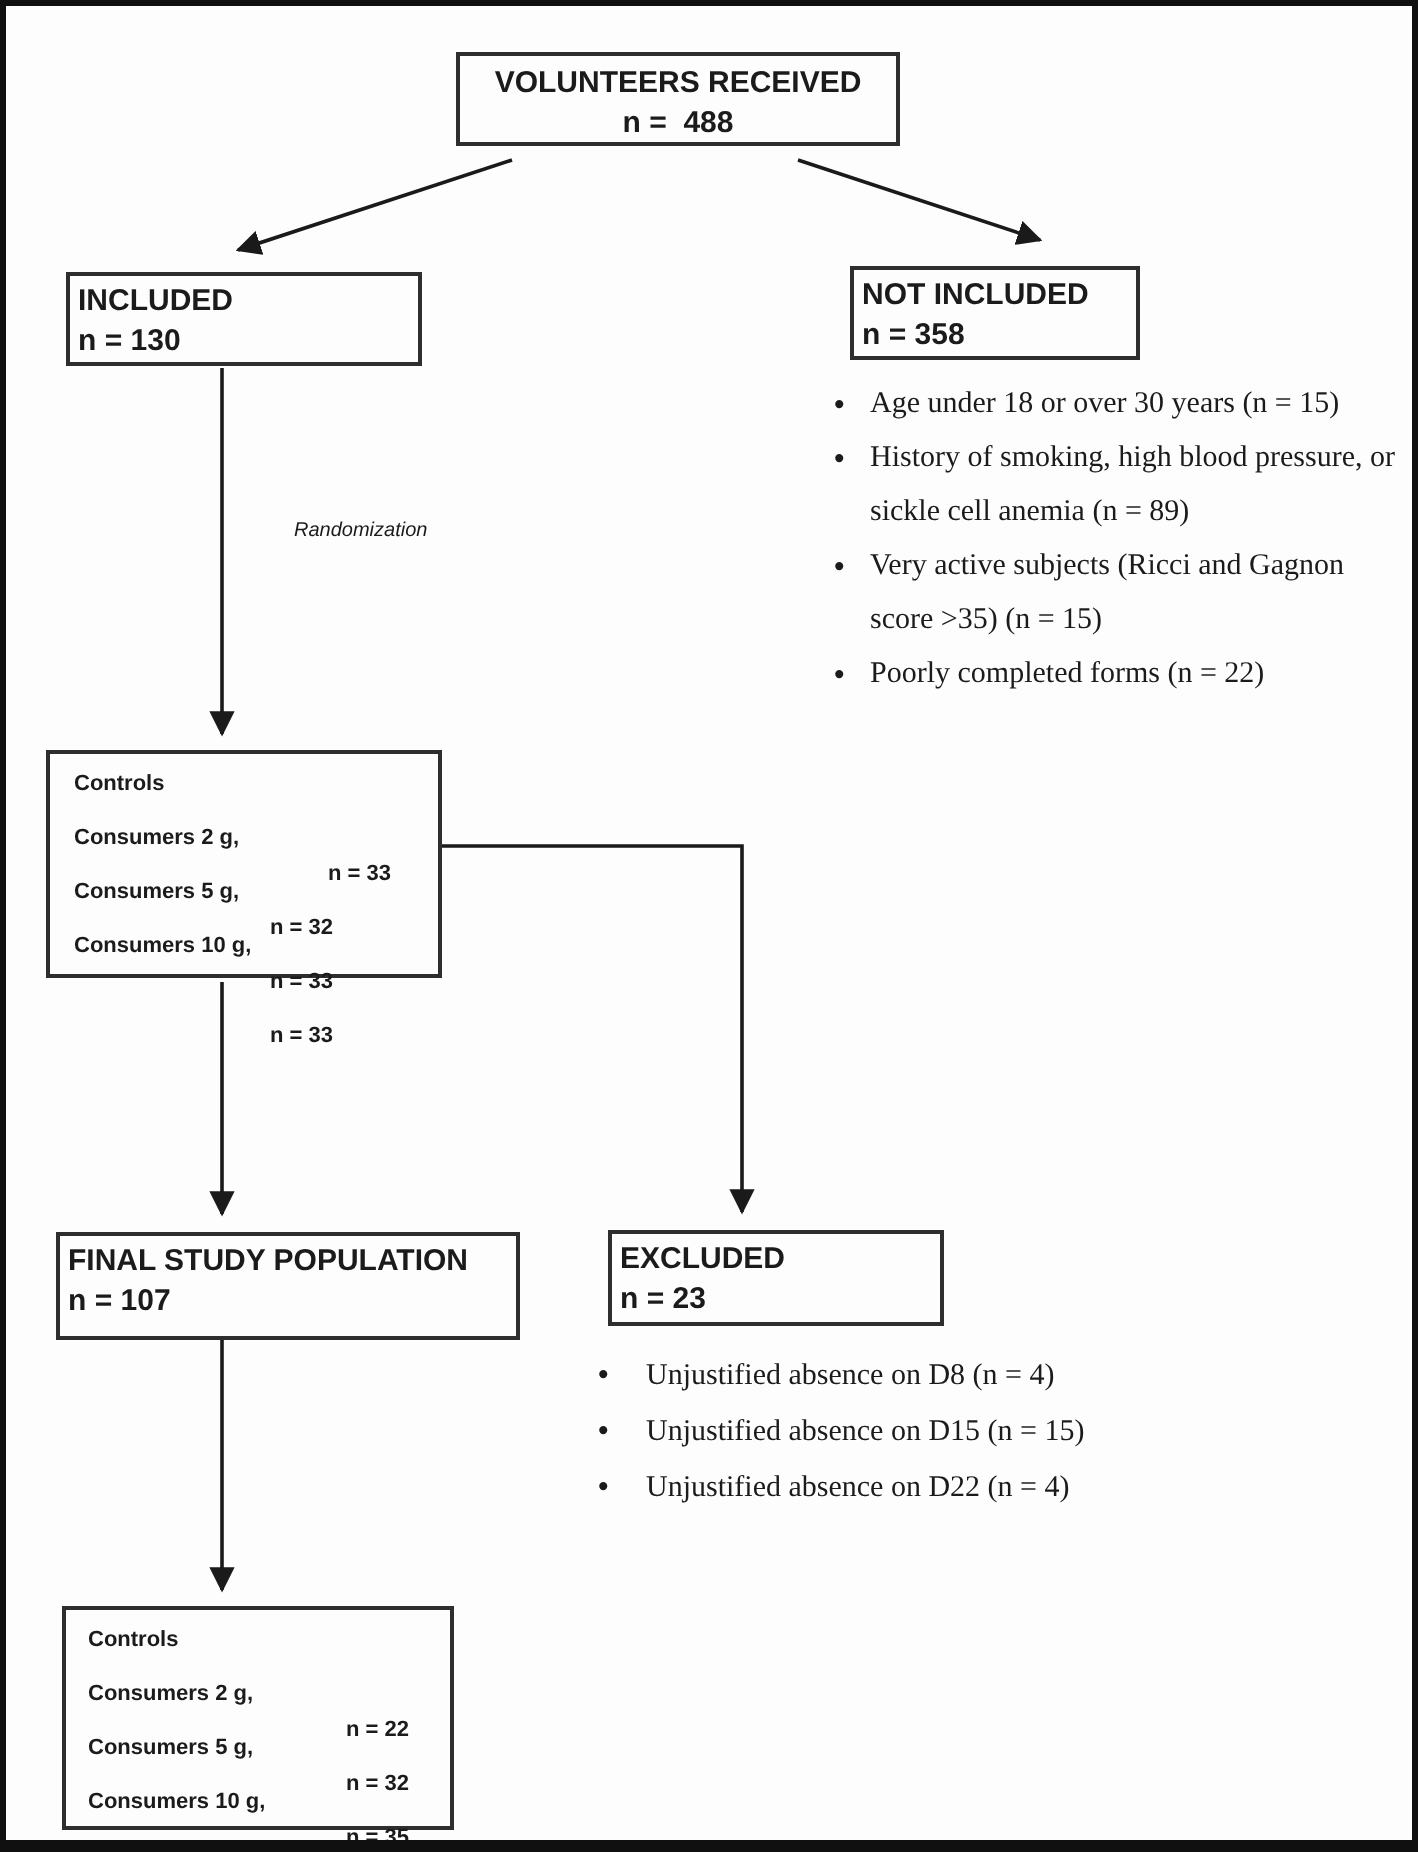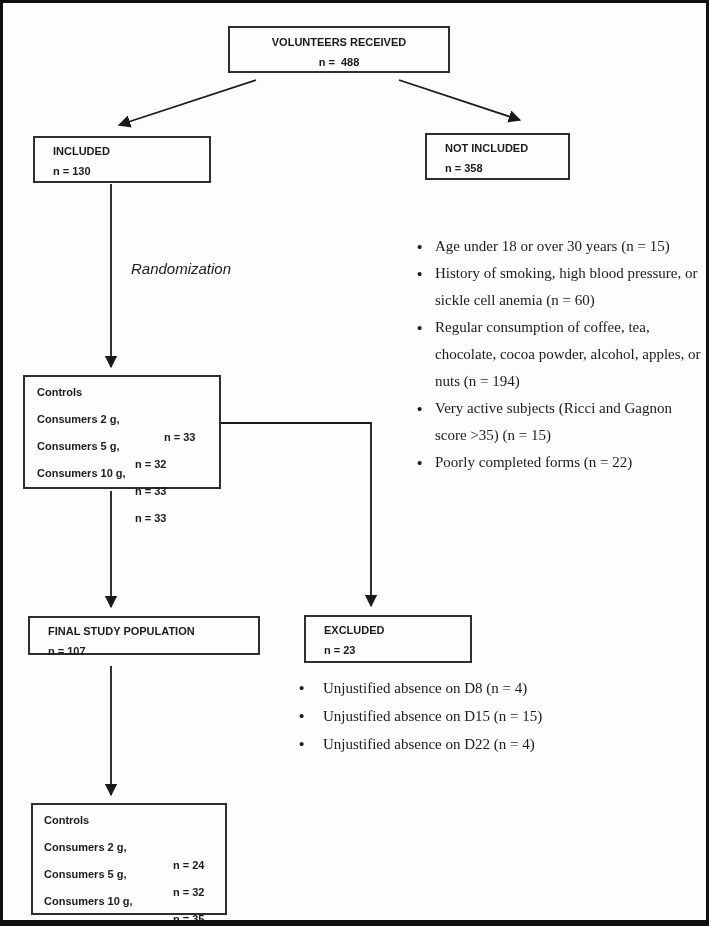--- a/index.html
+++ b/index.html
@@ -15,25 +15,25 @@
     overflow:hidden;
   }
   .box{
     position:absolute;
     box-sizing:border-box;
     border:2px solid #2e2e2e;
     background:#fdfdfd;
   }
   .box .title,.box .nline{
     font-weight:bold;
-    font-size:11px;
+    font-size:15px;
     line-height:20px;
     white-space:pre-wrap;
   }
-  .hdr{padding:3px 8px 0 18px;}
+  .hdr{padding:3px 8px 0 4px;}
   .hdr-center{text-align:center;padding-top:4px;}
   .group-box{padding:2px 0 0 12px;}
   .group-box .row{
     position:relative;
     height:27px;
     line-height:27px;
     font-weight:bold;
     font-size:11px;
     white-space:nowrap;
   }
@@ -51,28 +51,28 @@
   }
   .reasons li{
     position:relative;
     padding-left:20px;
   }
   .reasons li::before{
     content:"\2022";
     position:absolute;left:2px;
     font-family:"Liberation Sans",sans-serif;
   }
-  .reasons-not-included{left:412px;top:186px;width:286px;line-height:27px;margin-top:44px;}
+  .reasons-not-included{left:412px;top:186px;width:286px;line-height:27px;}
   .reasons-excluded{left:294px;top:671px;width:330px;line-height:28px;}
   .reasons-excluded li{padding-left:26px;}
   .rand-label{
     position:absolute;
-    left:128px;top:257px;
+    left:144px;top:257px;
     font-style:italic;
-    font-size:15px;
+    font-size:10px;
   }
   .arrows{position:absolute;left:0;top:0;}
 </style>
 </head>
 <body>
 
 <div class="canvas">
 
   <svg class="arrows" width="709" height="926" viewBox="0 0 709 926">
     <defs>
@@ -98,22 +98,21 @@
     <div class="nline">n = 130</div>
   </div>
 
   <div class="box hdr" style="left:422px;top:130px;width:145px;height:47px;">
     <div class="title">NOT INCLUDED</div>
     <div class="nline">n = 358</div>
   </div>
 
   <ul class="reasons reasons-not-included">
     <li>Age under 18 or over 30 years (n = 15)</li>
-    <li>History of smoking, high blood pressure, or sickle cell anemia (n = 60)</li>
-    <li>Regular consumption of coffee, tea, chocolate, cocoa powder, alcohol, apples, or nuts (n = 194)</li>
+    <li>History of smoking, high blood pressure, or sickle cell anemia (n = 89)</li>
     <li>Very active subjects (Ricci and Gagnon score &gt;35) (n = 15)</li>
     <li>Poorly completed forms (n = 22)</li>
   </ul>
 
   <div class="rand-label">Randomization</div>
 
   <div class="box group-box mid" style="left:20px;top:372px;width:198px;height:114px;">
     <div class="row row-first">
       <span class="lbl">Controls</span>
       <span class="val">n = 33</span>
@@ -125,40 +124,40 @@
     <div class="row">
       <span class="lbl">Consumers 5 g,</span>
       <span class="val">n = 33</span>
     </div>
     <div class="row">
       <span class="lbl">Consumers 10 g,</span>
       <span class="val">n = 33</span>
     </div>
   </div>
 
-  <div class="box hdr" style="left:25px;top:613px;width:232px;height:39px;">
+  <div class="box hdr" style="left:25px;top:613px;width:232px;height:54px;">
     <div class="title">FINAL STUDY POPULATION</div>
     <div class="nline">n = 107</div>
   </div>
 
   <div class="box hdr" style="left:301px;top:612px;width:168px;height:48px;">
     <div class="title">EXCLUDED</div>
     <div class="nline">n = 23</div>
   </div>
 
   <ul class="reasons reasons-excluded">
     <li>Unjustified absence on D8 (n = 4)</li>
     <li>Unjustified absence on D15 (n = 15)</li>
     <li>Unjustified absence on D22 (n = 4)</li>
   </ul>
 
   <div class="box group-box bot" style="left:28px;top:800px;width:196px;height:112px;">
     <div class="row">
       <span class="lbl">Controls</span>
-      <span class="val">n = 24</span>
+      <span class="val">n = 22</span>
     </div>
     <div class="row">
       <span class="lbl">Consumers 2 g,</span>
       <span class="val">n = 32</span>
     </div>
     <div class="row">
       <span class="lbl">Consumers 5 g,</span>
       <span class="val">n = 35</span>
     </div>
     <div class="row">

